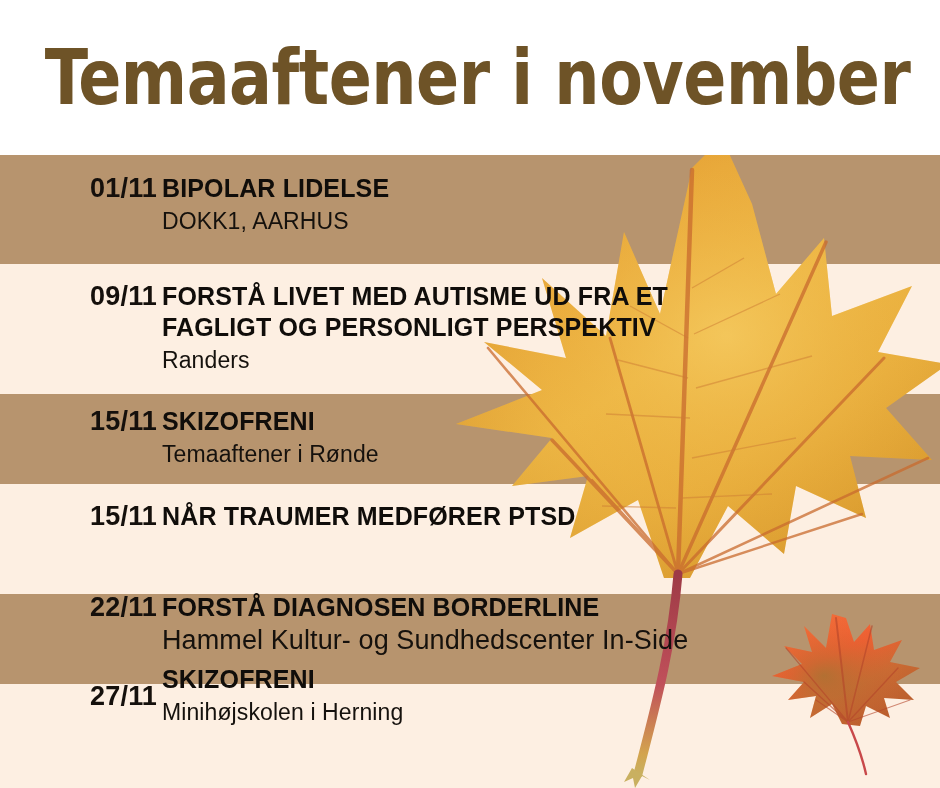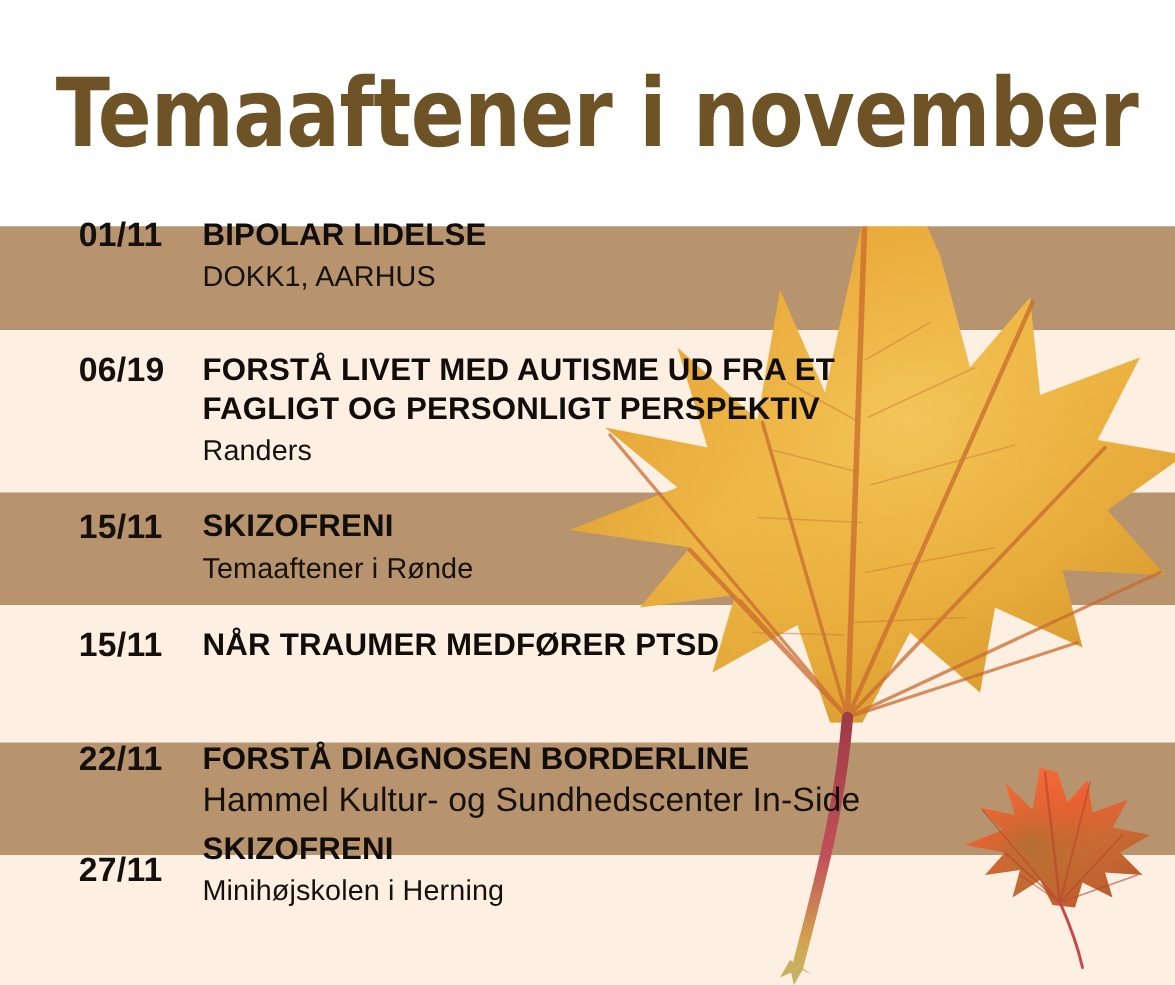--- a/index.html
+++ b/index.html
@@ -8,21 +8,21 @@
     background:#ffffff;
     font-family:"Liberation Sans", sans-serif;
     position:relative;
   }
   .poster{
     position:relative;width:940px;height:788px;overflow:hidden;background:#ffffff;
   }
 
   
   .header{
-    position:absolute;left:0;top:0;width:940px;height:181px;
+    position:absolute;left:0;top:0;width:940px;height:155px;
     background:#ffffff;
     display:flex;align-items:center;
   }
   .poster-title{
     margin:0;padding:0 0 0 48px;
     font-family:"DejaVu Sans Condensed","Liberation Sans", sans-serif;
     font-weight:700;
     font-size:76px;
     line-height:78px;
     letter-spacing:-0.5px;
@@ -45,21 +45,21 @@
 
   
   .rows{position:absolute;left:0;top:0;width:940px;height:788px;}
   .row{
     position:absolute;left:0;width:940px;
     display:flex;align-items:flex-start;
     box-sizing:border-box;
   }
   .row-date{
     flex:0 0 auto;width:162px;
-    padding-left:63px;
+    padding-left:90px;
     box-sizing:border-box;
     font-weight:700;
     font-size:27px;
     line-height:30px;
     color:#15100c;
     letter-spacing:0.2px;
     white-space:nowrap;
   }
   .row-body{flex:1 1 auto;padding-right:16px;}
   .row-title{
@@ -208,21 +208,21 @@
 
     <div class="row" id="row-0">
       <div class="row-date">01/11</div>
       <div class="row-body">
         <div class="row-title">BIPOLAR LIDELSE</div>
         <div class="row-venue">DOKK1, AARHUS</div>
       </div>
     </div>
 
     <div class="row" id="row-1">
-      <div class="row-date">06/19</div>
+      <div class="row-date">09/11</div>
       <div class="row-body">
         <div class="row-title">FORSTÅ LIVET MED AUTISME UD FRA ET FAGLIGT OG PERSONLIGT PERSPEKTIV</div>
         <div class="row-venue">Randers</div>
       </div>
     </div>
 
     <div class="row" id="row-2">
       <div class="row-date">15/11</div>
       <div class="row-body">
         <div class="row-title">SKIZOFRENI</div>

